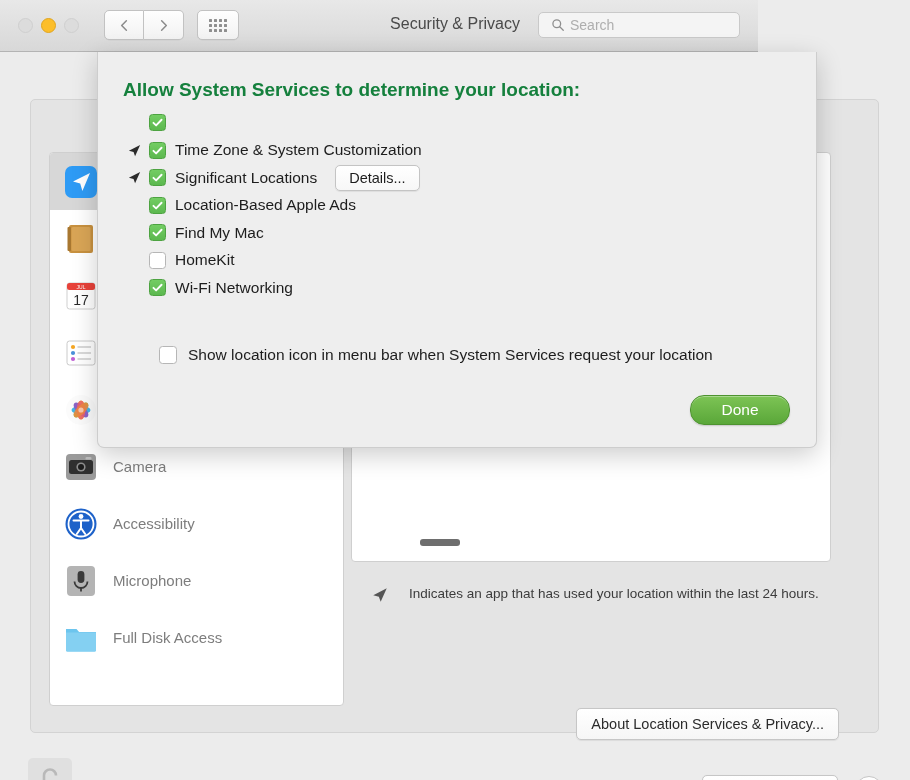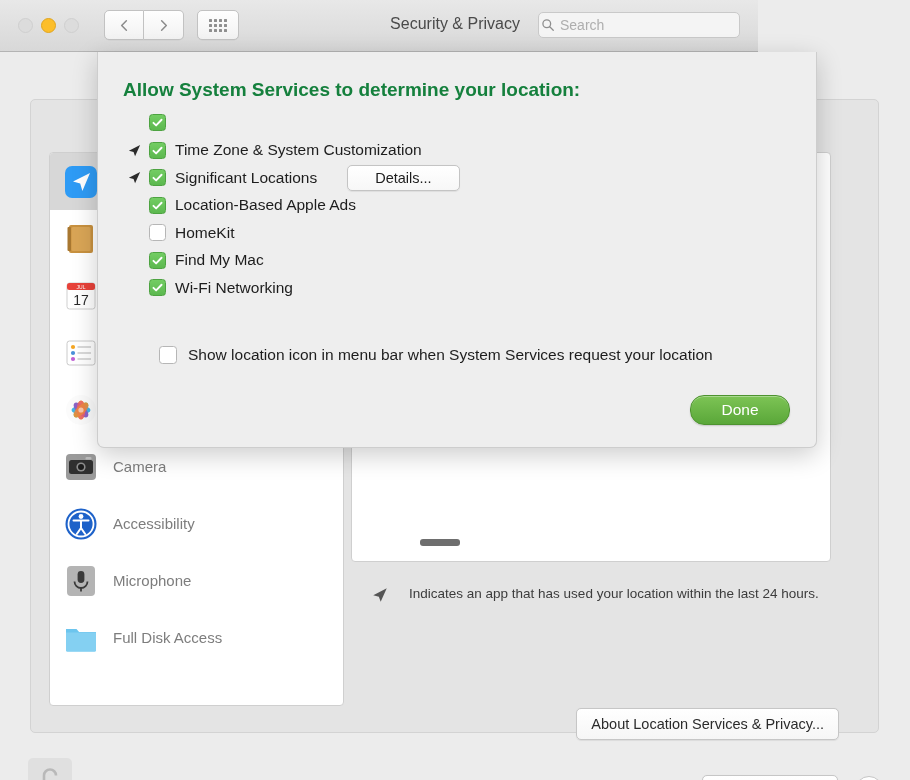--- a/index.html
+++ b/index.html
@@ -84,21 +84,21 @@
   }
 
   .searchbox {
     position: absolute;
     right: 18px; top: 12px;
     width: 202px; height: 26px;
     background: #f4f4f4;
     border: 1px solid #c9c9c9;
     border-radius: 5px;
     display: flex; align-items: center;
-    padding-left: 2px;
+    padding-left: 12px;
   }
   .search-ico { width: 14px; height: 14px; flex: none; margin-right: 5px; }
   .search-ph { font-size: 14px; color: #aeaeae; }
 
   
   .body-area {
     position: absolute;
     left: 0; top: 52px;
     width: 910px; height: 728px;
     background: #ececec;
@@ -270,22 +270,22 @@
     background: #ffffff;
     border: 1px solid #b6b6b6;
   }
   .cb.on svg { width: 13px; height: 13px; }
   .svc-label {
     font-size: 15.5px;
     color: #1d1d1d;
     white-space: nowrap;
   }
   .details-btn {
-    margin-left: 30px;
-    padding: 4px 27px;
+    margin-left: 18px;
+    padding: 4px 13px;
     background: linear-gradient(to bottom, #ffffff, #f7f7f7);
     border: 1px solid #c4c4c4;
     border-radius: 5px;
     font-size: 14.5px;
     color: #1d1d1d;
     box-shadow: 0 0.5px 1px rgba(0,0,0,0.07);
     text-align: center;
   }
 
   .sheet-bottom-row {
@@ -550,41 +550,41 @@
         <span class="cb on">
           <svg viewBox="0 0 16 16">
             <path d="M3 8.4 L6.3 11.6 L13 4.6" fill="none" stroke="#ffffff" stroke-width="2.3" stroke-linecap="round" stroke-linejoin="round"></path>
           </svg>
         </span>
         <span class="svc-label">Location-Based Apple Ads</span>
       </div>
 
       <div class="svc-row">
         <span class="svc-arrow"></span>
+        <span class="cb on">
+          <svg viewBox="0 0 16 16">
+            <path d="M3 8.4 L6.3 11.6 L13 4.6" fill="none" stroke="#ffffff" stroke-width="2.3" stroke-linecap="round" stroke-linejoin="round"></path>
+          </svg>
+        </span>
+        <span class="svc-label">Find My Mac</span>
+      </div>
+
+      <div class="svc-row">
+        <span class="svc-arrow"></span>
         <span class="cb off"></span>
         <span class="svc-label">HomeKit</span>
       </div>
 
       <div class="svc-row">
         <span class="svc-arrow"></span>
         <span class="cb on">
           <svg viewBox="0 0 16 16">
             <path d="M3 8.4 L6.3 11.6 L13 4.6" fill="none" stroke="#ffffff" stroke-width="2.3" stroke-linecap="round" stroke-linejoin="round"></path>
           </svg>
         </span>
-        <span class="svc-label">Find My Mac</span>
-      </div>
-
-      <div class="svc-row">
-        <span class="svc-arrow"></span>
-        <span class="cb on">
-          <svg viewBox="0 0 16 16">
-            <path d="M3 8.4 L6.3 11.6 L13 4.6" fill="none" stroke="#ffffff" stroke-width="2.3" stroke-linecap="round" stroke-linejoin="round"></path>
-          </svg>
-        </span>
         <span class="svc-label">Wi-Fi Networking</span>
       </div>
     </div>
 
     <div class="sheet-bottom-row">
       <span class="cb off"></span>
       <span class="sheet-bottom-label">Show location icon in menu bar when System Services request your location</span>
     </div>
 
     <div class="done-btn">Done</div>

